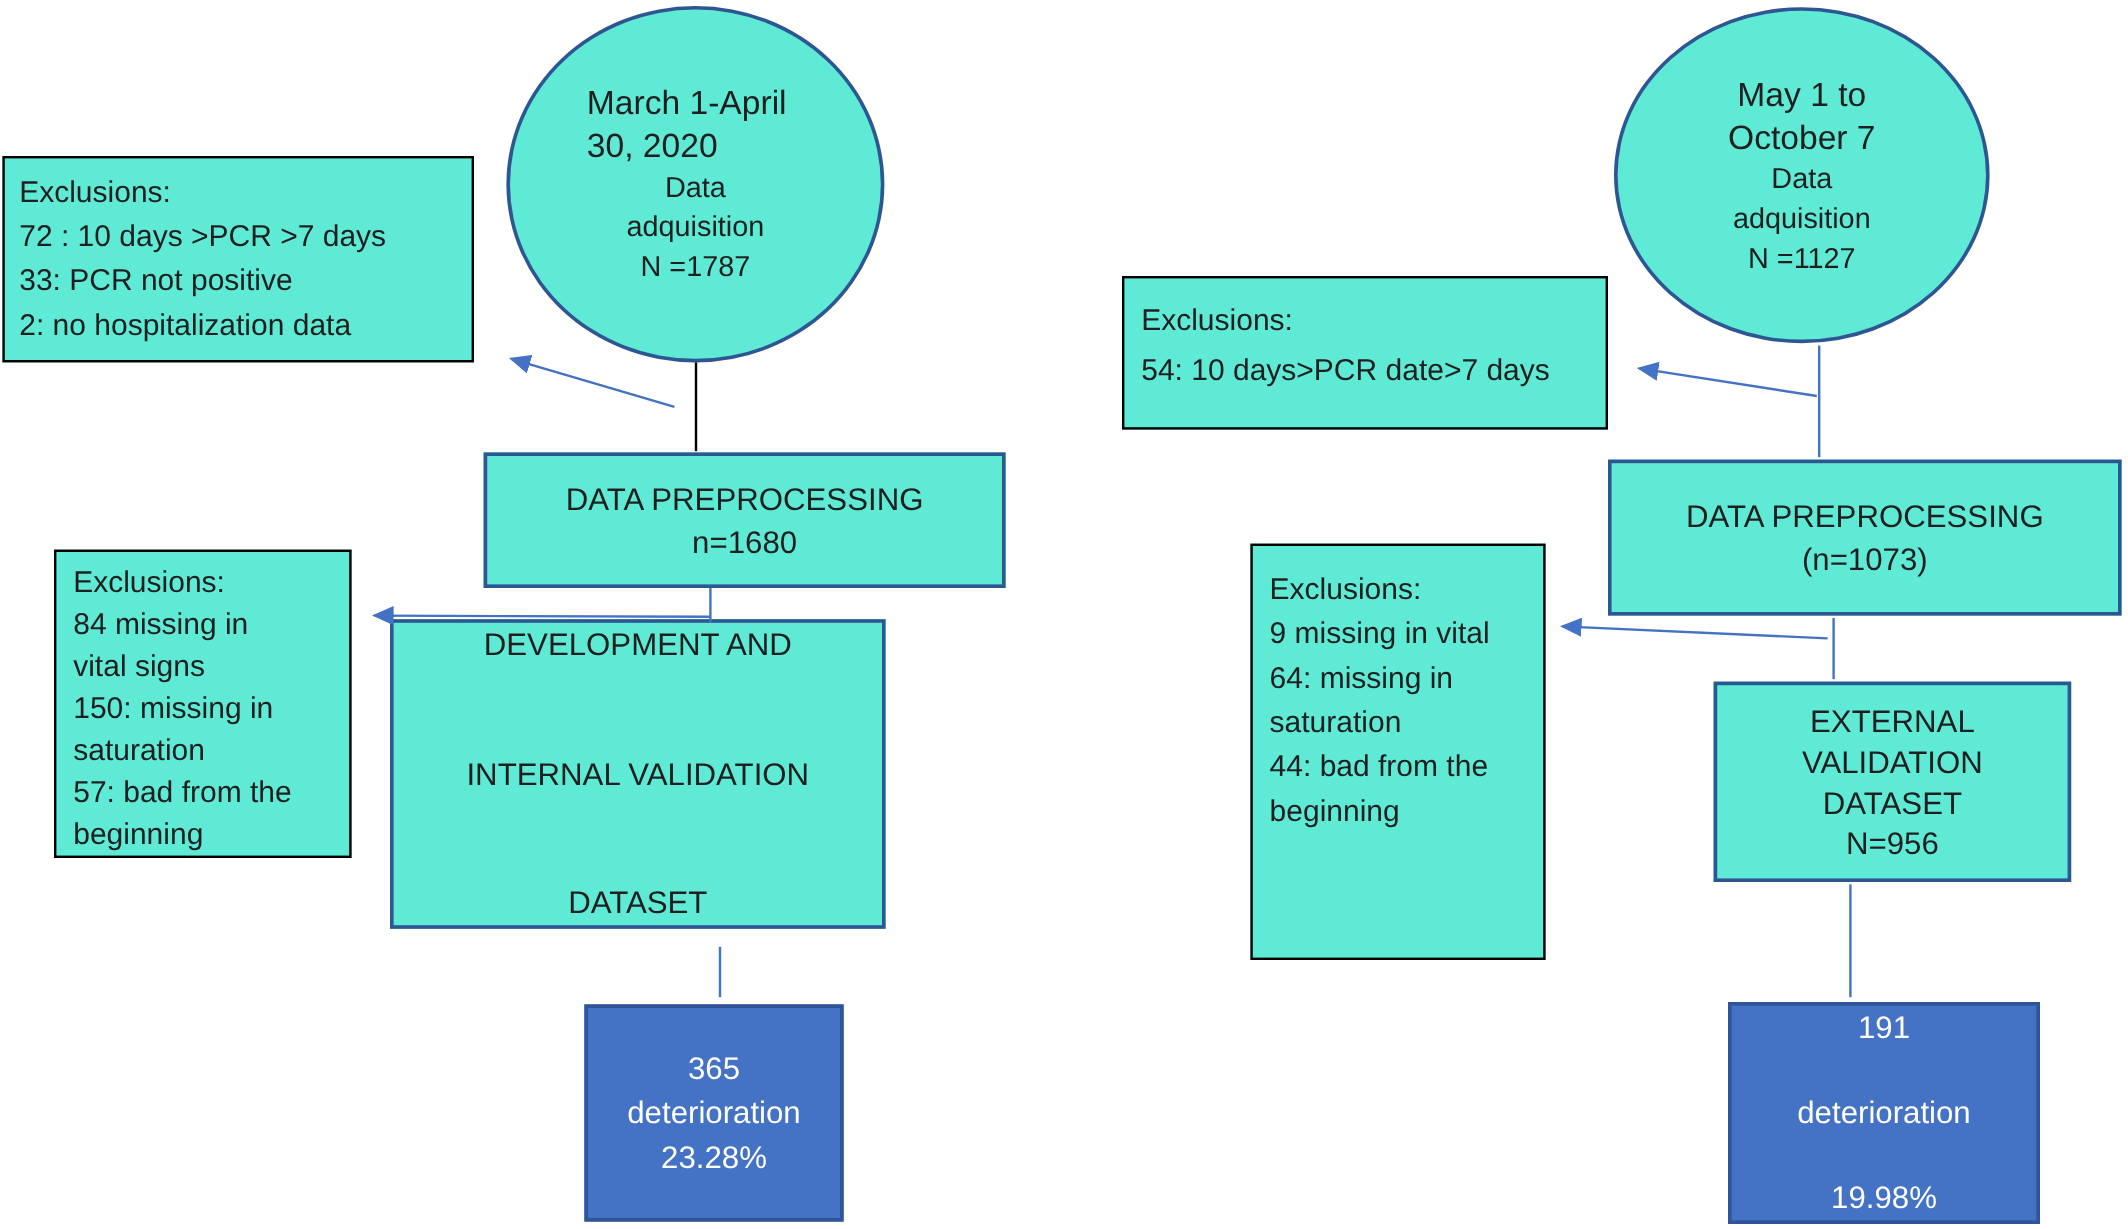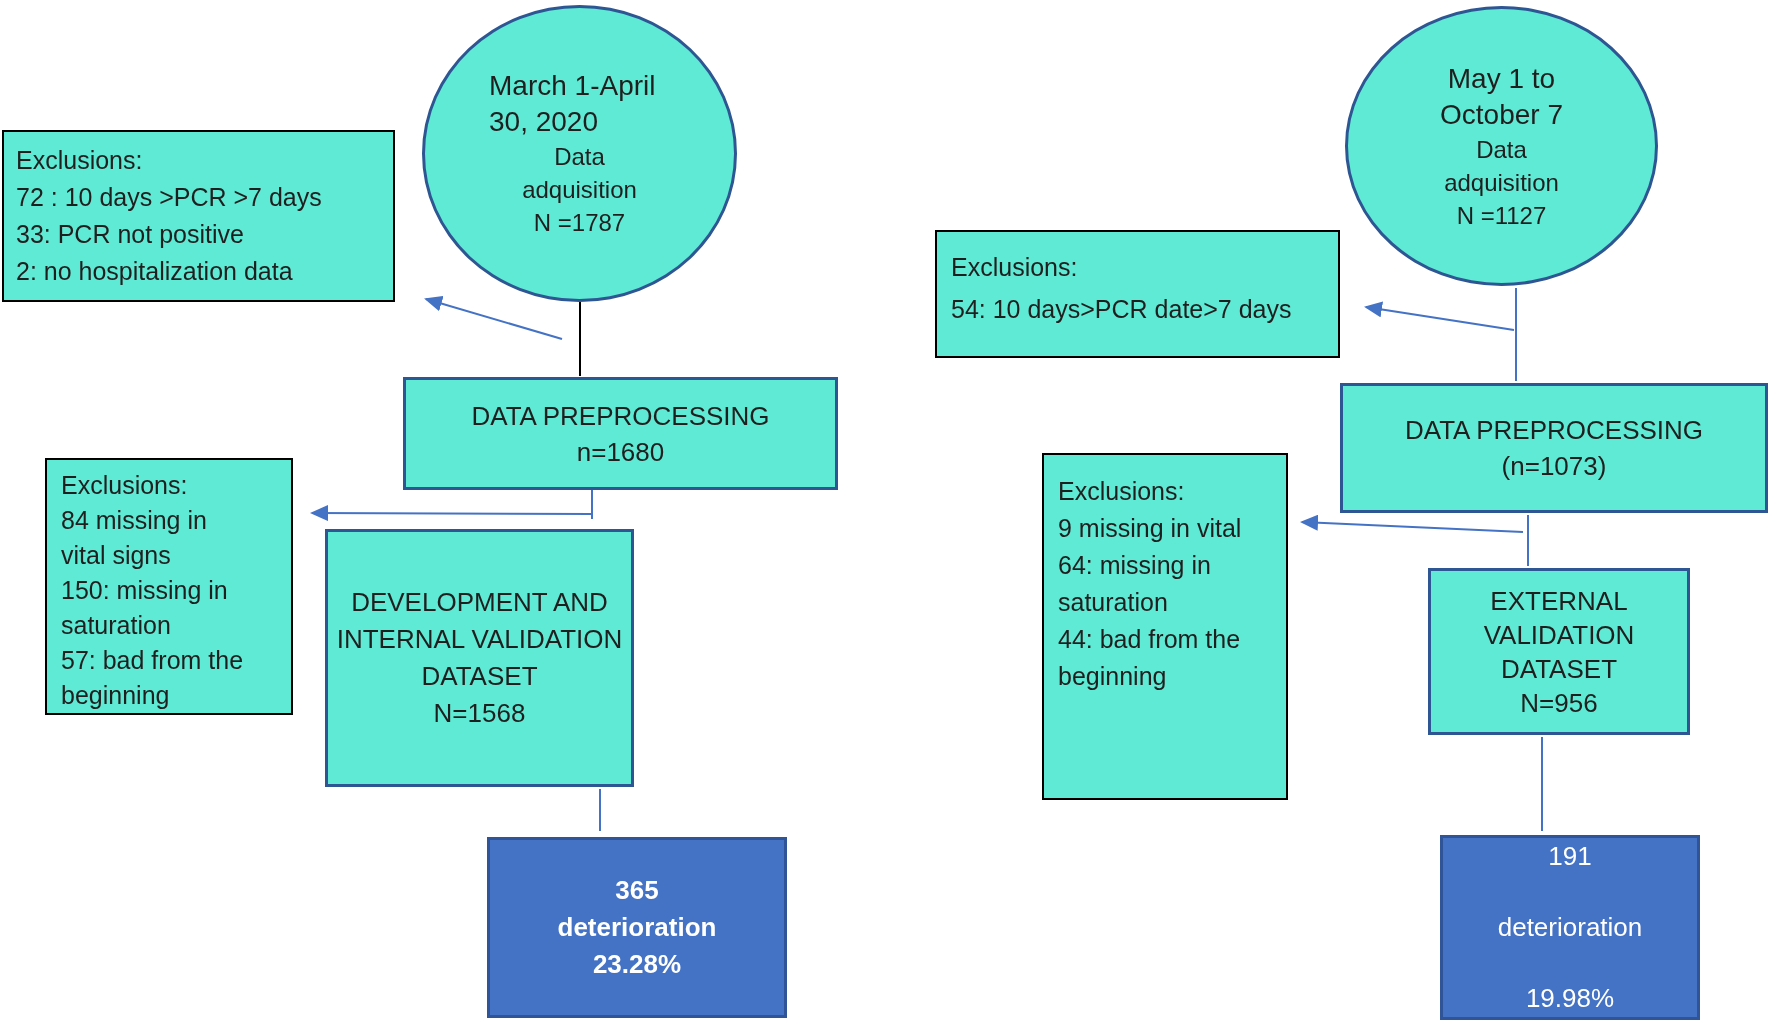--- a/index.html
+++ b/index.html
@@ -21,30 +21,30 @@
   .bx-top-left{left:2px;top:130px;width:393px;height:172px;padding:10px 12px 0;line-height:37px;}
   .bx-mid-left{left:45px;top:458px;width:248px;height:257px;padding:8px 14px 0;line-height:35px;}
   .bx-top-right{left:935px;top:230px;width:405px;height:128px;padding:14px 14px 0;line-height:42px;}
   .bx-mid-right{left:1042px;top:453px;width:246px;height:347px;padding:18px 14px 0;line-height:37px;}
   
   .bluebox{
     border:3px solid #2e5693;display:flex;flex-direction:column;justify-content:center;
     text-align:center;font-size:26px;line-height:36px;
   }
   .dp-left{left:403px;top:377px;width:435px;height:113px;}
-  .dev-box{left:325px;top:529px;width:309px;height:258px;line-height:37px;}
+  .dev-box{left:325px;top:516px;width:413px;height:258px;line-height:37px;justify-content:space-between;}
   .dp-right{left:1340px;top:383px;width:428px;height:130px;}
-  .ext-box{left:1428px;top:568px;width:262px;height:167px;line-height:34px;}
+  .ext-box{left:1428px;top:568px;width:298px;height:167px;line-height:34px;}
   
   .fillbox{
     background:#4472c4;border:3px solid #2f5497;color:#ffffff;
     display:flex;flex-direction:column;justify-content:center;
     text-align:center;font-size:26px;line-height:37px;
   }
-  .out-left{left:487px;top:837px;width:300px;height:181px;font-weight:bold;}
+  .out-left{left:487px;top:837px;width:216px;height:181px;}
   .out-right{left:1440px;top:835px;width:260px;height:185px;justify-content:space-between;}
   
   svg.connectors{position:absolute;left:0;top:0;z-index:3;pointer-events:none;}
   .pos-circle-left{left:422px;top:5px;width:315px;height:297px;}
   .pos-circle-right{left:1345px;top:6px;width:313px;height:280px;}
 </style>
 </head>
 <body>
 
 <svg class="connectors" width="1773" height="1024" viewBox="0 0 1773 1024">
@@ -94,21 +94,20 @@
     <div class="ln">150: missing in</div>
     <div class="ln">saturation</div>
     <div class="ln">57: bad from the</div>
     <div class="ln">beginning</div>
   </div>
 
 <div class="shape bluebox dev-box">
     <div class="ln">DEVELOPMENT AND</div>
     <div class="ln">INTERNAL VALIDATION</div>
     <div class="ln">DATASET</div>
-    <div class="ln">N=1568</div>
   </div>
 
 <div class="shape fillbox out-left">
     <div class="ln">365</div>
     <div class="ln">deterioration</div>
     <div class="ln">23.28%</div>
   </div>
 
 <div class="shape circle pos-circle-right">
     <div class="ln">May 1 to</div>

